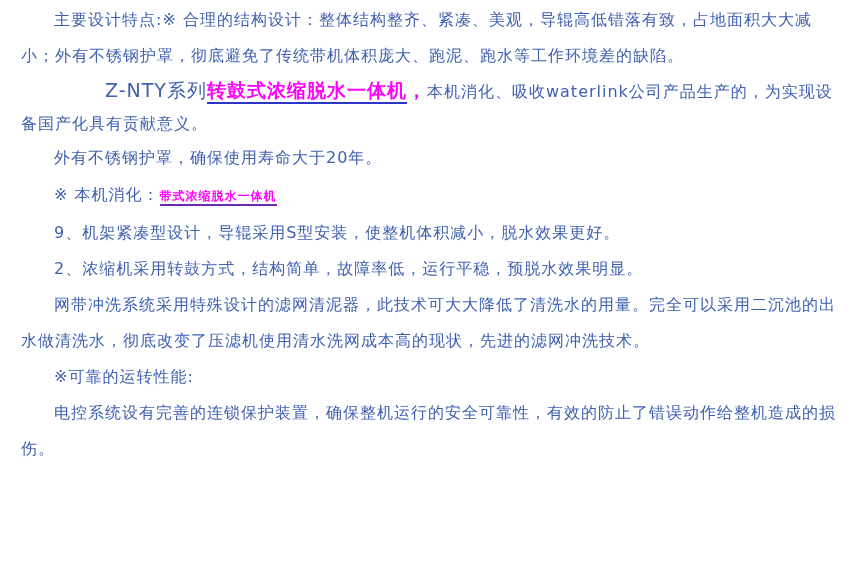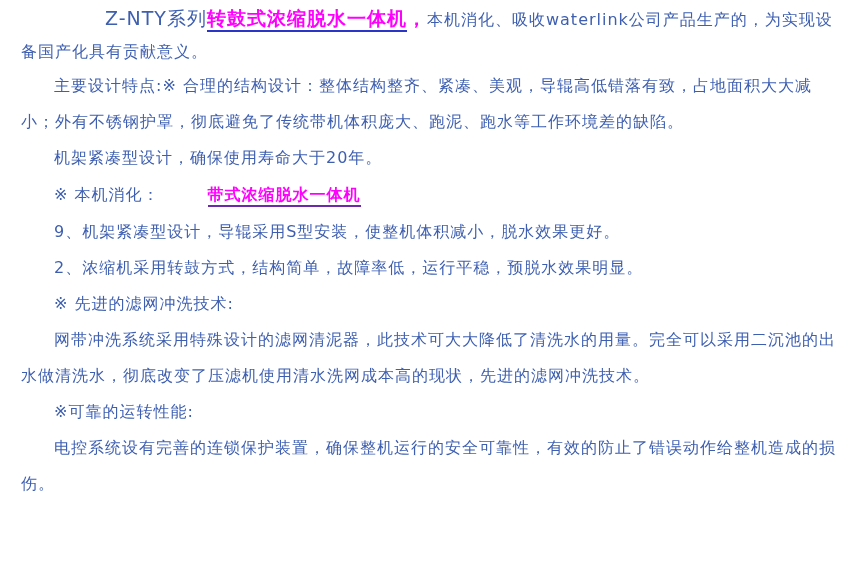--- a/index.html
+++ b/index.html
@@ -40,53 +40,51 @@
     font-weight: bold;
     text-decoration: none;
     cursor: pointer;
     padding-bottom: 1px;
   }
   .link-drum {
     font-size: 19px;
     border-bottom: 2px solid #2b35c8;
   }
   .link-belt {
-    font-size: 16px;
+    font-size: 12px;
     border-bottom: 2px solid #6b2ba8;
-    margin-left: 48px;
   }
   .magenta-comma {
     color: #ff00ff;
     font-size: 19px;
     font-weight: bold;
   }
   .p-special {
     line-height: 38px;
   }
 </style>
 </head>
 <body>
 
 <div class="article">
 
+  <p class="p">主要设计特点:※ 合理的结构设计：整体结构整齐、紧凑、美观，导辊高低错落有致，占地面积大大减小；外有不锈钢护罩，彻底避免了传统带机体积庞大、跑泥、跑水等工作环境差的缺陷。</p>
+
   <p class="p p-intro"><span class="series-prefix">Z-NTY系列</span><a class="link link-drum">转鼓式浓缩脱水一体机</a><span class="magenta-comma">，</span><span>本机消化、吸收waterlink公司产品生产的，为实现设备国产化具有贡献意义。</span></p>
 
-  <p class="p">主要设计特点:※ 合理的结构设计：整体结构整齐、紧凑、美观，导辊高低错落有致，占地面积大大减小；外有不锈钢护罩，彻底避免了传统带机体积庞大、跑泥、跑水等工作环境差的缺陷。</p>
 
-
-  <p class="p">机架紧凑型设计，确保使用寿命大于20年。</p>
+  <p class="p">外有不锈钢护罩，确保使用寿命大于20年。</p>
 
   <p class="p p-special"><span>※ 本机消化：</span><a class="link link-belt">带式浓缩脱水一体机</a></p>
 
   <p class="p">9、机架紧凑型设计，导辊采用S型安装，使整机体积减小，脱水效果更好。</p>
 
   <p class="p">2、浓缩机采用转鼓方式，结构简单，故障率低，运行平稳，预脱水效果明显。</p>
 
 
-  <p class="p">※ 先进的滤网冲洗技术:</p>
 
   <p class="p">网带冲洗系统采用特殊设计的滤网清泥器，此技术可大大降低了清洗水的用量。完全可以采用二沉池的出水做清洗水，彻底改变了压滤机使用清水洗网成本高的现状，先进的滤网冲洗技术。</p>
 
   <p class="p">※可靠的运转性能:</p>
 
 
   <p class="p">电控系统设有完善的连锁保护装置，确保整机运行的安全可靠性，有效的防止了错误动作给整机造成的损伤。</p>
 
 </div>
 

